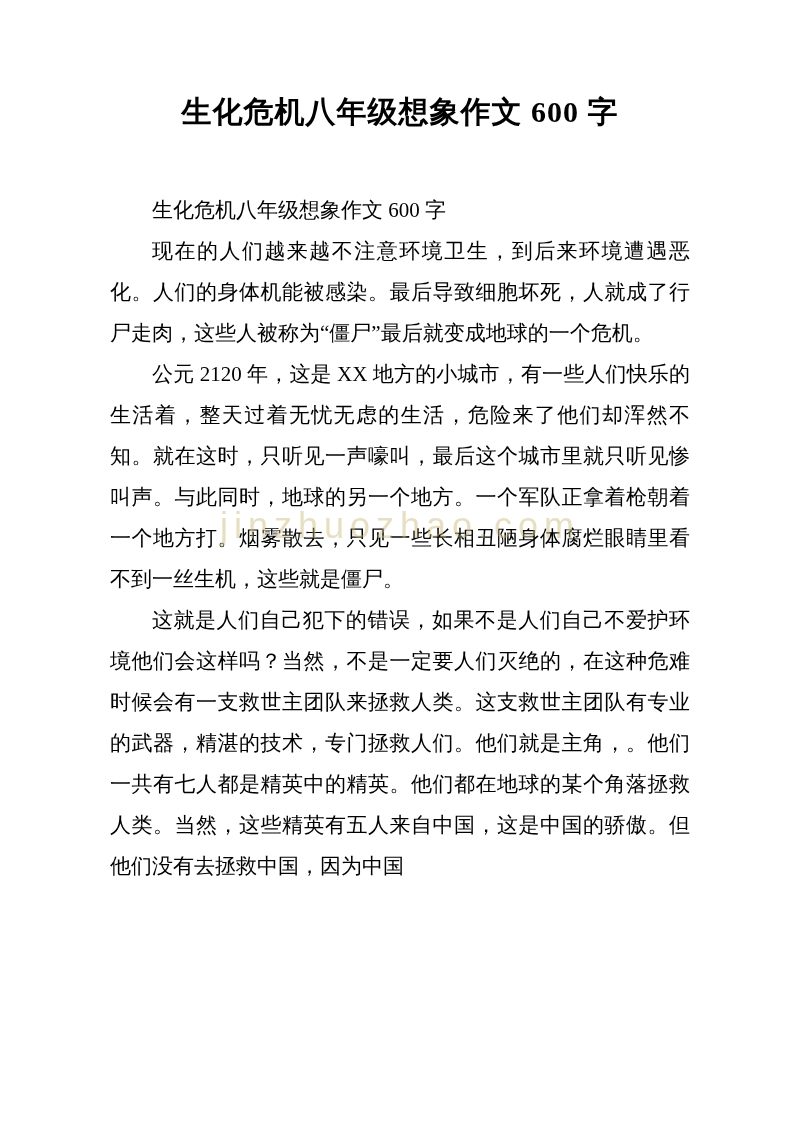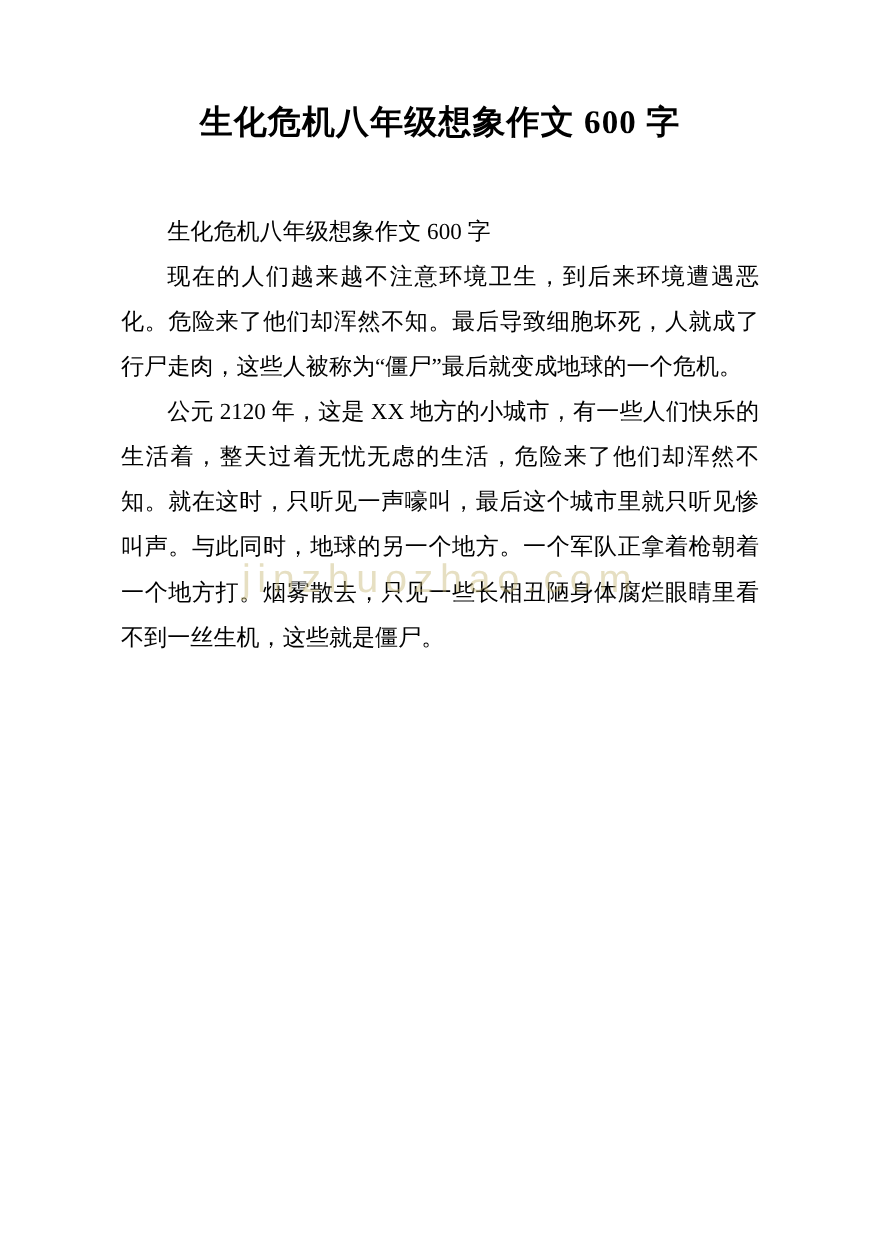--- a/index.html
+++ b/index.html
@@ -70,19 +70,20 @@
 </style>
 </head>
 <body>
 
 <div class="page">
 
   <h1 class="doc-title">生化危机八年级想象作文 600 字</h1>
 
   <div class="body-text">
     <p class="para">生化危机八年级想象作文 600 字</p>
-    <p class="para">现在的人们越来越不注意环境卫生，到后来环境遭遇恶化。危险来了他们却浑然不知。最后导致细胞坏死，人就成了行尸走肉，这些人被称为“僵尸”最后就变成地球的一个危机。</p>
+    <p class="para">现在的人们越来越不注意环境卫生，到后来环境遭遇恶化。人们的身体机能被感染。最后导致细胞坏死，人就成了行尸走肉，这些人被称为“僵尸”最后就变成地球的一个危机。</p>
     <p class="para">公元 2120 年，这是 XX 地方的小城市，有一些人们快乐的生活着，整天过着无忧无虑的生活，危险来了他们却浑然不知。就在这时，只听见一声嚎叫，最后这个城市里就只听见惨叫声。与此同时，地球的另一个地方。一个军队正拿着枪朝着一个地方打。烟雾散去，只见一些长相丑陋身体腐烂眼睛里看不到一丝生机，这些就是僵尸。</p>
+    <p class="para">这就是人们自己犯下的错误，如果不是人们自己不爱护环境他们会这样吗？当然，不是一定要人们灭绝的，在这种危难时候会有一支救世主团队来拯救人类。这支救世主团队有专业的武器，精湛的技术，专门拯救人们。他们就是主角，。他们一共有七人都是精英中的精英。他们都在地球的某个角落拯救人类。当然，这些精英有五人来自中国，这是中国的骄傲。但他们没有去拯救中国，因为中国</p>
   </div>
 
   <div class="watermark">jinzhuozhao.com</div>
 
 </div>
 
 </body></html>

